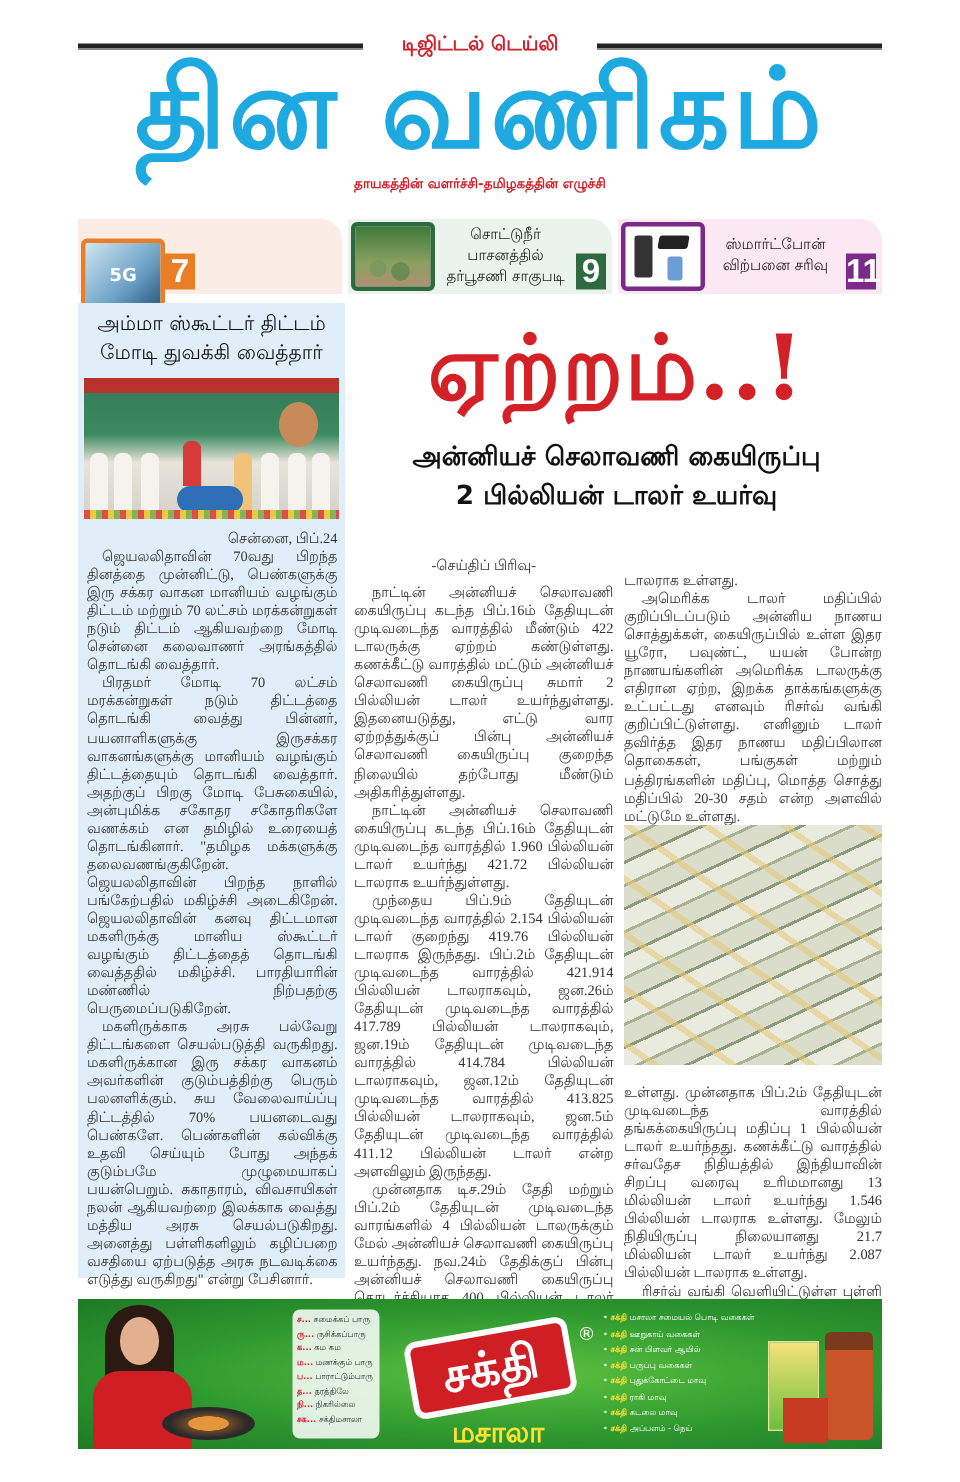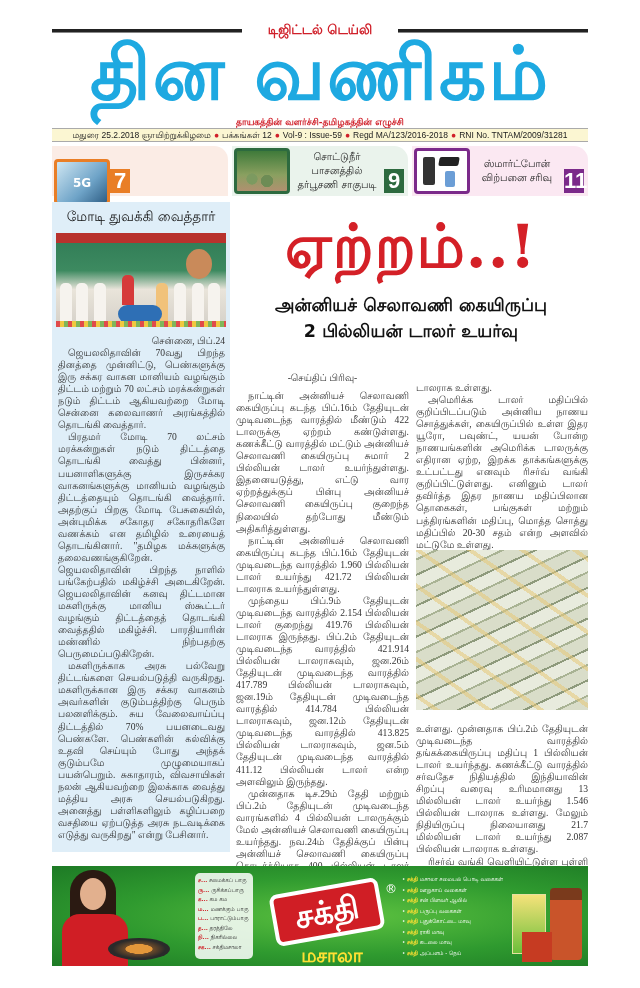--- a/index.html
+++ b/index.html
@@ -93,23 +93,20 @@
 <div class="page">
 
   <div class="mast-top">
     <div class="mast-rule left"></div>
     <div class="mast-kicker">டிஜிட்டல் டெய்லி</div>
     <div class="mast-rule right"></div>
   </div>
   <div class="mast-title">தின வணிகம்</div>
   <div class="mast-tagline">தாயகத்தின் வளர்ச்சி-தமிழகத்தின் எழுச்சி</div>
 
-  <div class="info-bar">
-    <span>மதுரை 25.2.2018 ஞாயிற்றுக்கிழமை</span><span class="dot">●</span><span>பக்கங்கள் 12</span><span class="dot">●</span><span>Vol-9 : Issue-59</span><span class="dot">●</span><span>Regd MA/123/2016-2018</span><span class="dot">●</span><span>RNI No. TNTAM/2009/31281</span>
-  </div>
 
   <div class="teasers">
     <div class="teaser t1">
       <div class="teaser-img" style="position:relative;margin-top:22px;">
           <span class="g5">5G</span>
         </div>
       <div class="teaser-num">7</div>
     </div>
     <div class="teaser t2">
       <div class="teaser-img"></div>
@@ -122,20 +119,21 @@
         <div class="phone-b"></div>
         <div class="phone-c"></div>
       </div>
       <div class="teaser-text">ஸ்மார்ட்போன் விற்பனை சரிவு</div>
       <div class="teaser-num">11</div>
     </div>
   </div>
 
   <div class="side">
     <div class="side-title">
+      <div>அம்மா ஸ்கூட்டர் திட்டம்</div>
       <div>மோடி துவக்கி வைத்தார்</div>
     </div>
     <div class="side-photo">
       <div class="banner"></div>
       <div class="face"></div>
       <div class="person" style="left:4px"></div>
       <div class="person" style="left:20px"></div>
       <div class="person" style="left:38px"></div>
       <div class="lady"></div>
       <div class="person" style="left:100px;background:#f1c27a"></div>

